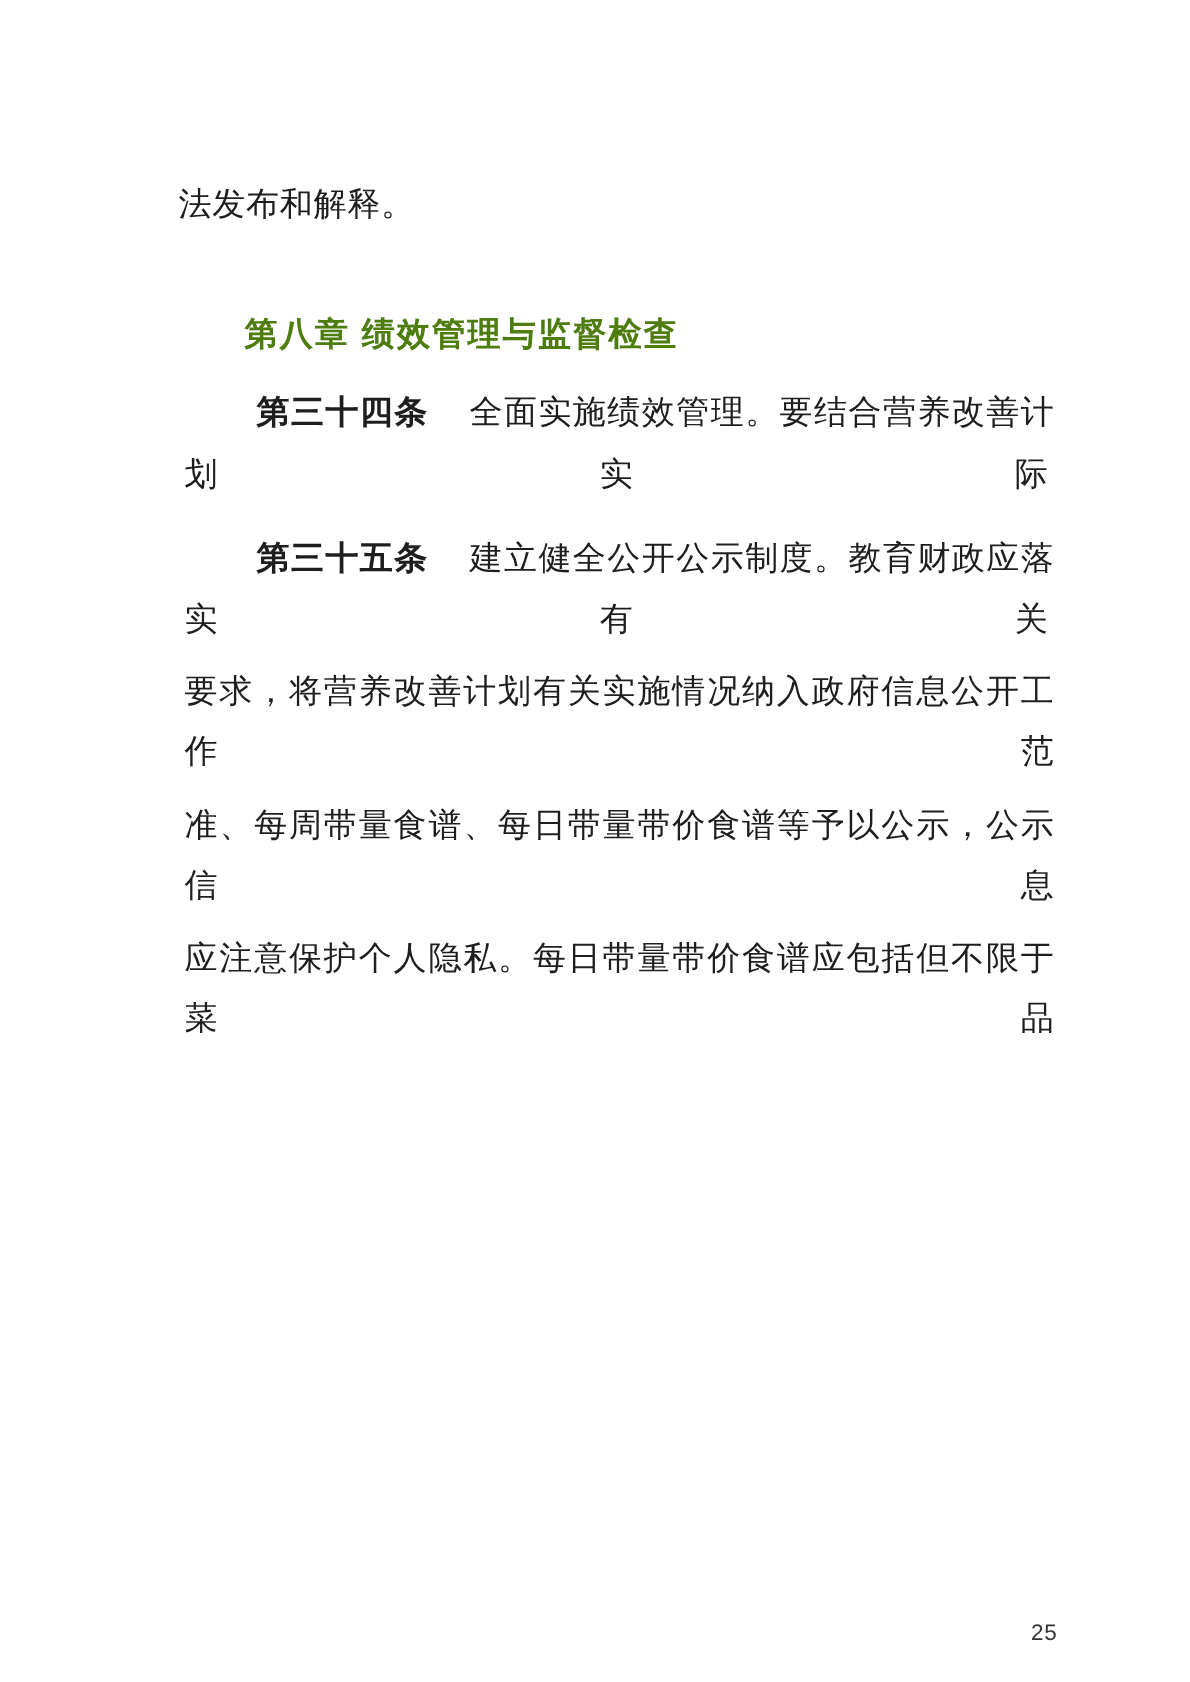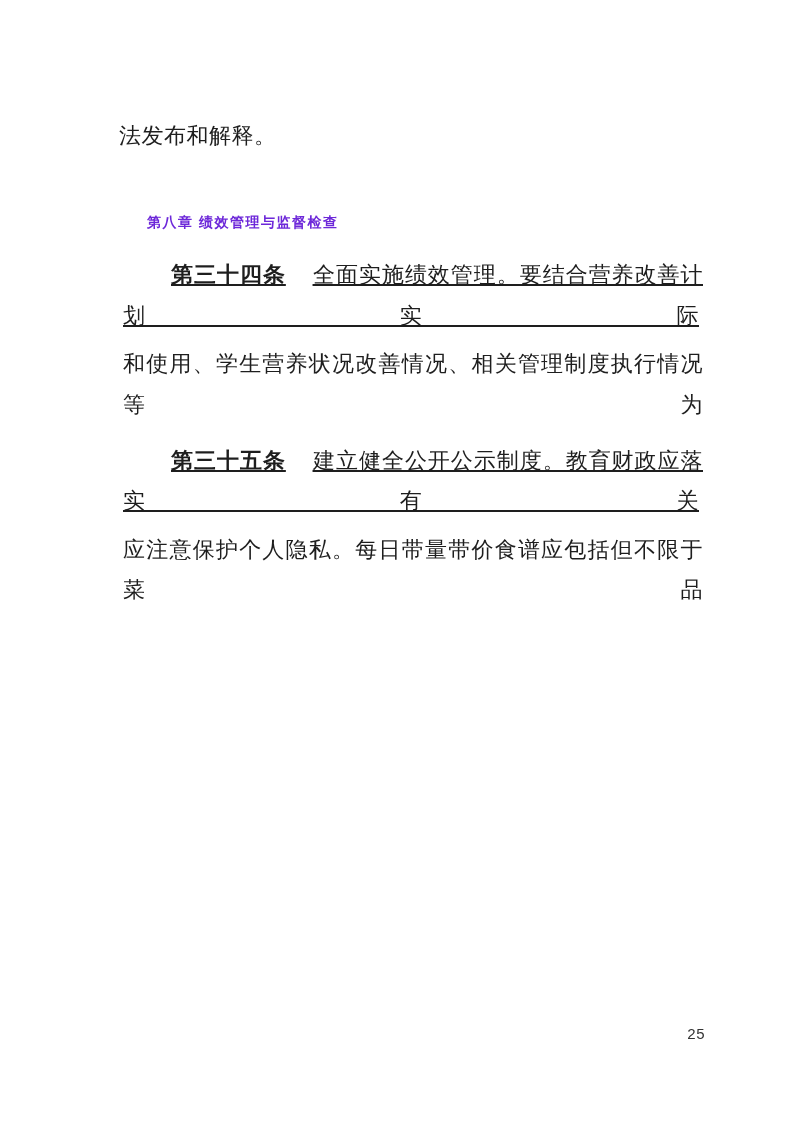--- a/index.html
+++ b/index.html
@@ -25,63 +25,64 @@
     letter-spacing: 0.5px;
     white-space: normal;
   }
   
   .j {
     text-align: justify;
     text-align-last: justify;
     text-justify: inter-character;
   }
   .n { text-align: left; }
-  .first { text-indent: 2em; text-decoration: underline; }
+  .first { text-indent: 2em; }
   .term {
     font-weight: 700;
     font-family: "Liberation Sans", "DejaVu Sans", sans-serif;
   }
   .term-gap { display: inline-block; width: 0.85em; }
   .heading {
     margin-top: 38px;
-    font-size: 14px;
+    font-size: 22px;
     line-height: 41px;
     font-weight: 700;
     font-family: "Liberation Sans", "DejaVu Sans", sans-serif;
     text-indent: 2em;
     letter-spacing: 1.5px;
-    color: #6d28d9;
+    color: #4d7c0f;
   }
   .page-number {
     position: absolute;
-    top: 1013px;
+    top: 1068px;
     right: 92px;
     font-size: 15px;
     letter-spacing: 0.5px;
     font-family: "Liberation Sans", "DejaVu Sans", sans-serif;
     color: #333333;
   }
 </style>
 </head>
 <body>
 
 <div class="sheet">
   <div class="content">
 
     <div class="line n">法发布和解释。</div>
 
     <h2 class="heading">第八章 绩效管理与监督检查</h2>
 
     <div>
       <div class="line j first"><span class="term">第三十四条</span><span class="term-gap"></span><span>全面实施绩效管理。要结合营养改善计划实际</span></div>
-      <div class="line j">和使用、学生营养状况改善情况、相关管理制度执行情况等为</div>
     </div>
 
     <div>
       <div class="line j first"><span class="term">第三十五条</span><span class="term-gap"></span><span>建立健全公开公示制度。教育财政应落实有关</span></div>
+      <div class="line j">要求，将营养改善计划有关实施情况纳入政府信息公开工作范</div>
+      <div class="line j">准、每周带量食谱、每日带量带价食谱等予以公示，公示信息</div>
       <div class="line j">应注意保护个人隐私。每日带量带价食谱应包括但不限于菜品</div>
 
     </div>
 
   </div>
 
   <div class="page-number">25</div>
 </div>
 
 </body></html>

